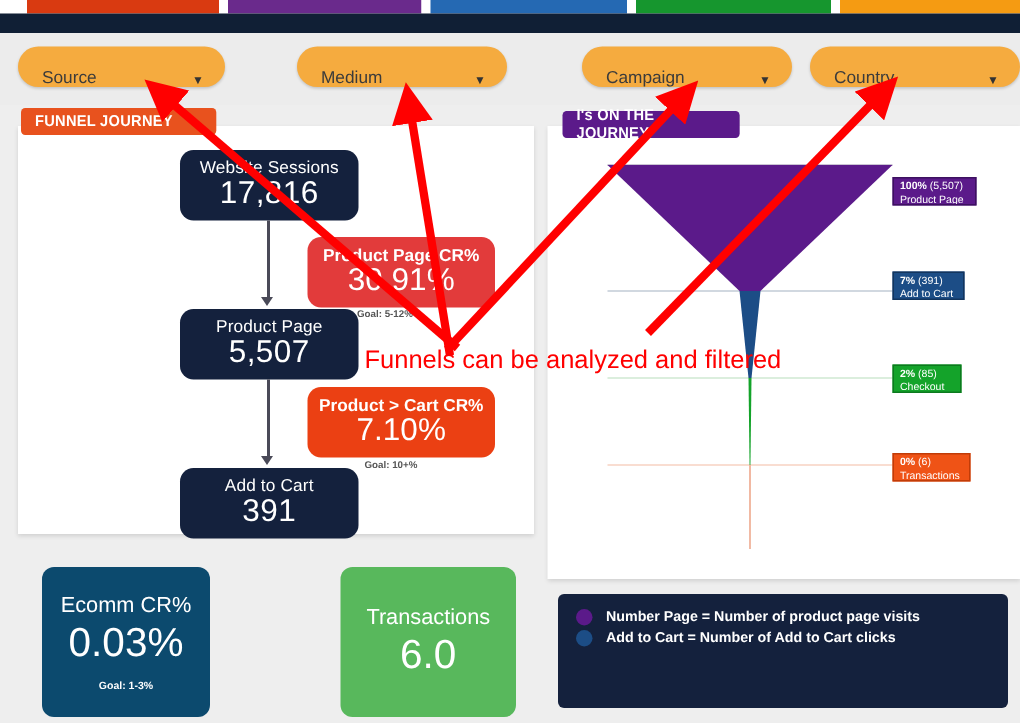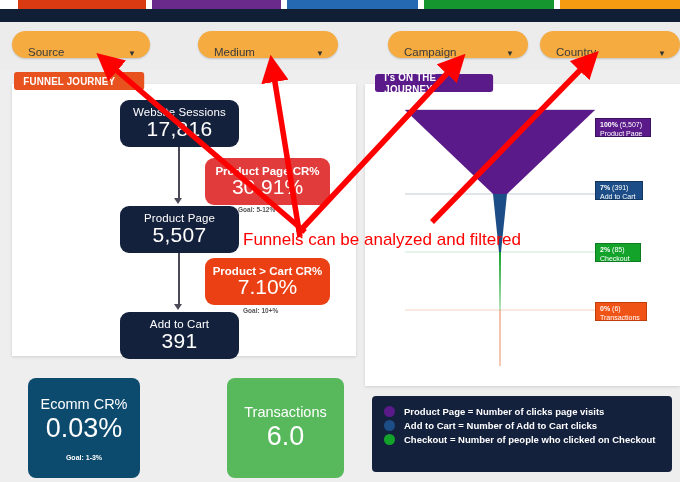--- a/index.html
+++ b/index.html
@@ -217,29 +217,25 @@
 
   <div class="flabel" style="left:595px; top:302px; width:52px; height:19px; background:#ef5316; border:1px solid #c13c08;">
     <div><b>0%</b>
       <span>(6)</span></div>
     <div>Transactions</div>
   </div>
 
   <div class="legend" style="left:372px; top:396px; width:300px; height:76px;" id="legend">
       <div class="legend-row">
         <span class="legend-dot" style="background: rgb(91, 26, 138);"></span>
-        <span class="legend-text">Product Page = Number of clicks page visits</span>
+        <span class="legend-text">Number Page = Number of product page visits</span>
       </div>
       <div class="legend-row">
         <span class="legend-dot" style="background: rgb(28, 77, 134);"></span>
         <span class="legend-text">Add to Cart = Number of Add to Cart clicks</span>
-      </div>
-      <div class="legend-row">
-        <span class="legend-dot" style="background: rgb(20, 163, 42);"></span>
-        <span class="legend-text">Checkout = Number of people who clicked on Checkout</span>
       </div>
     </div>
 
   <svg class="overlay">
     <defs>
       <marker id="ah" markerWidth="5" markerHeight="5" refX="2.2" refY="2.5" orient="auto">
         <polygon points="0,0 5,2.5 0,5" fill="#ff0000"></polygon>
       </marker>
     </defs>
     <g stroke="#ff0000" stroke-width="5.5" fill="none" marker-end="url(#ah)">

